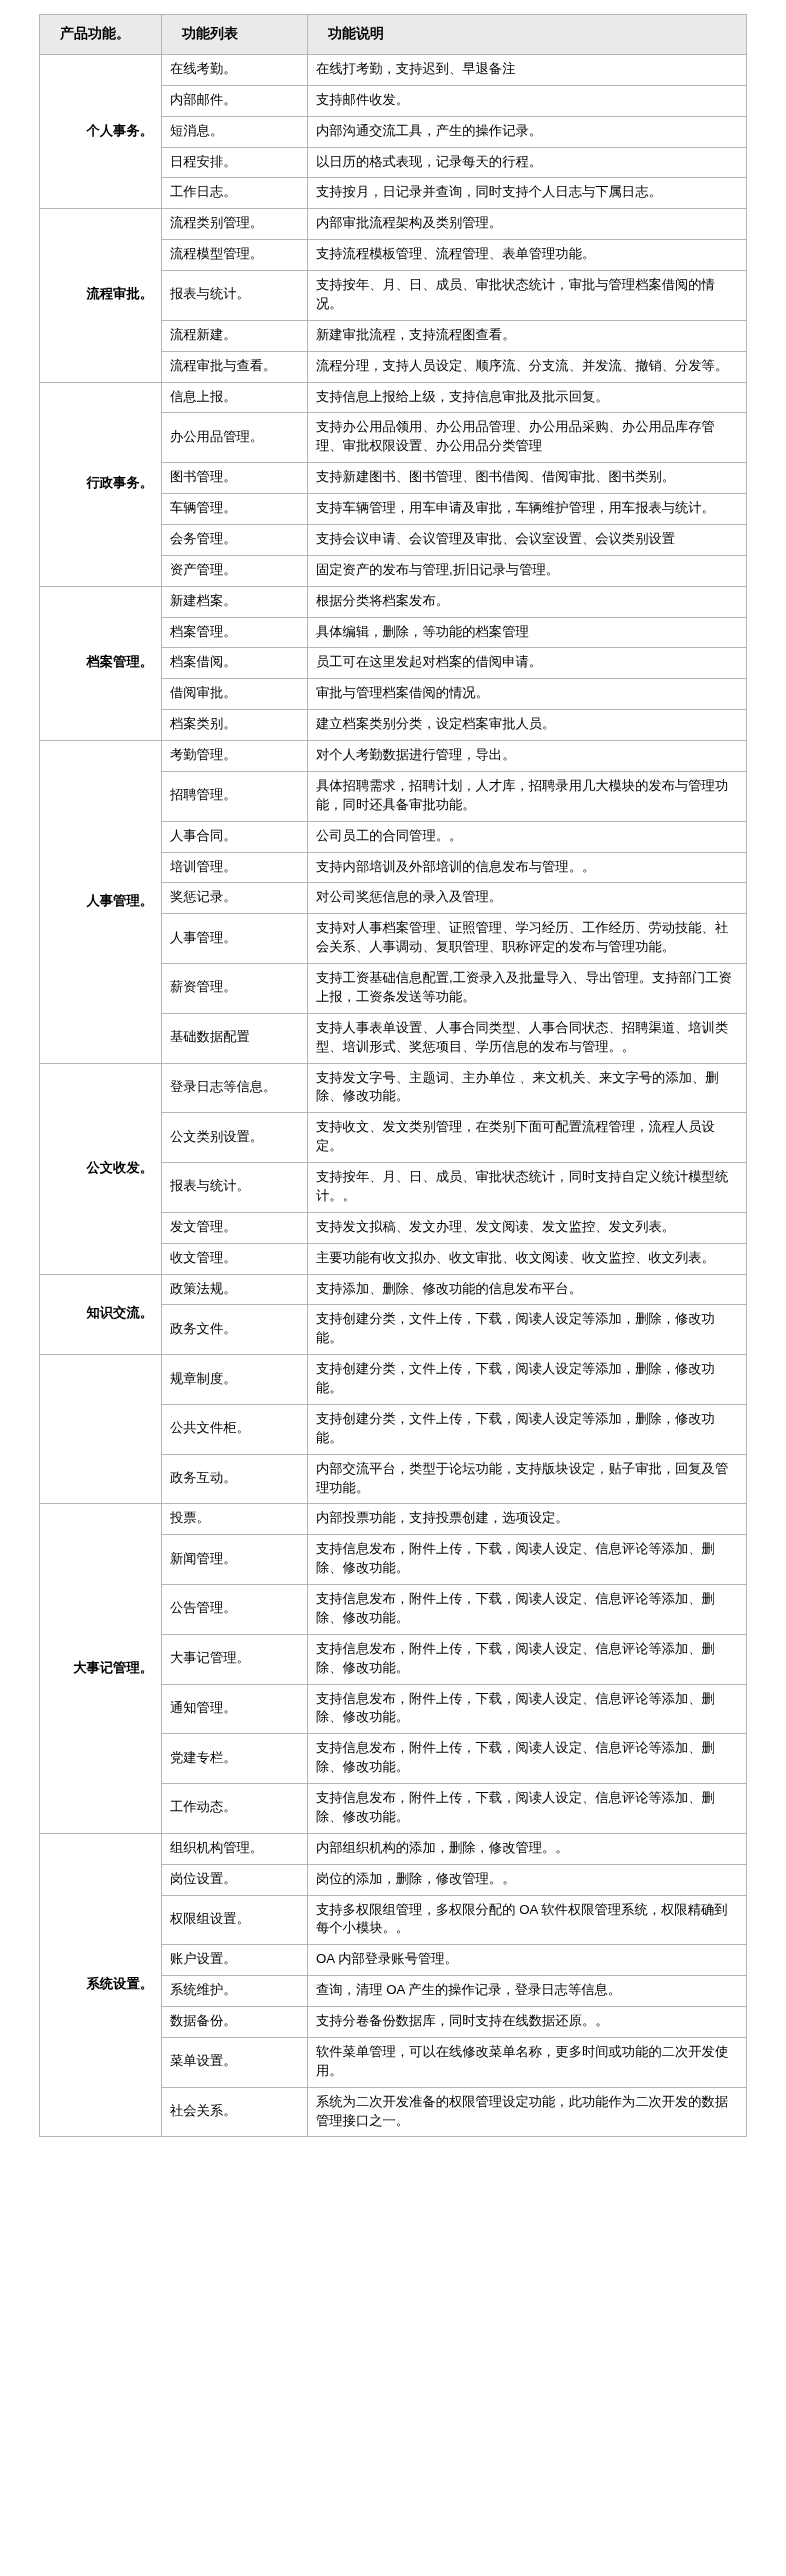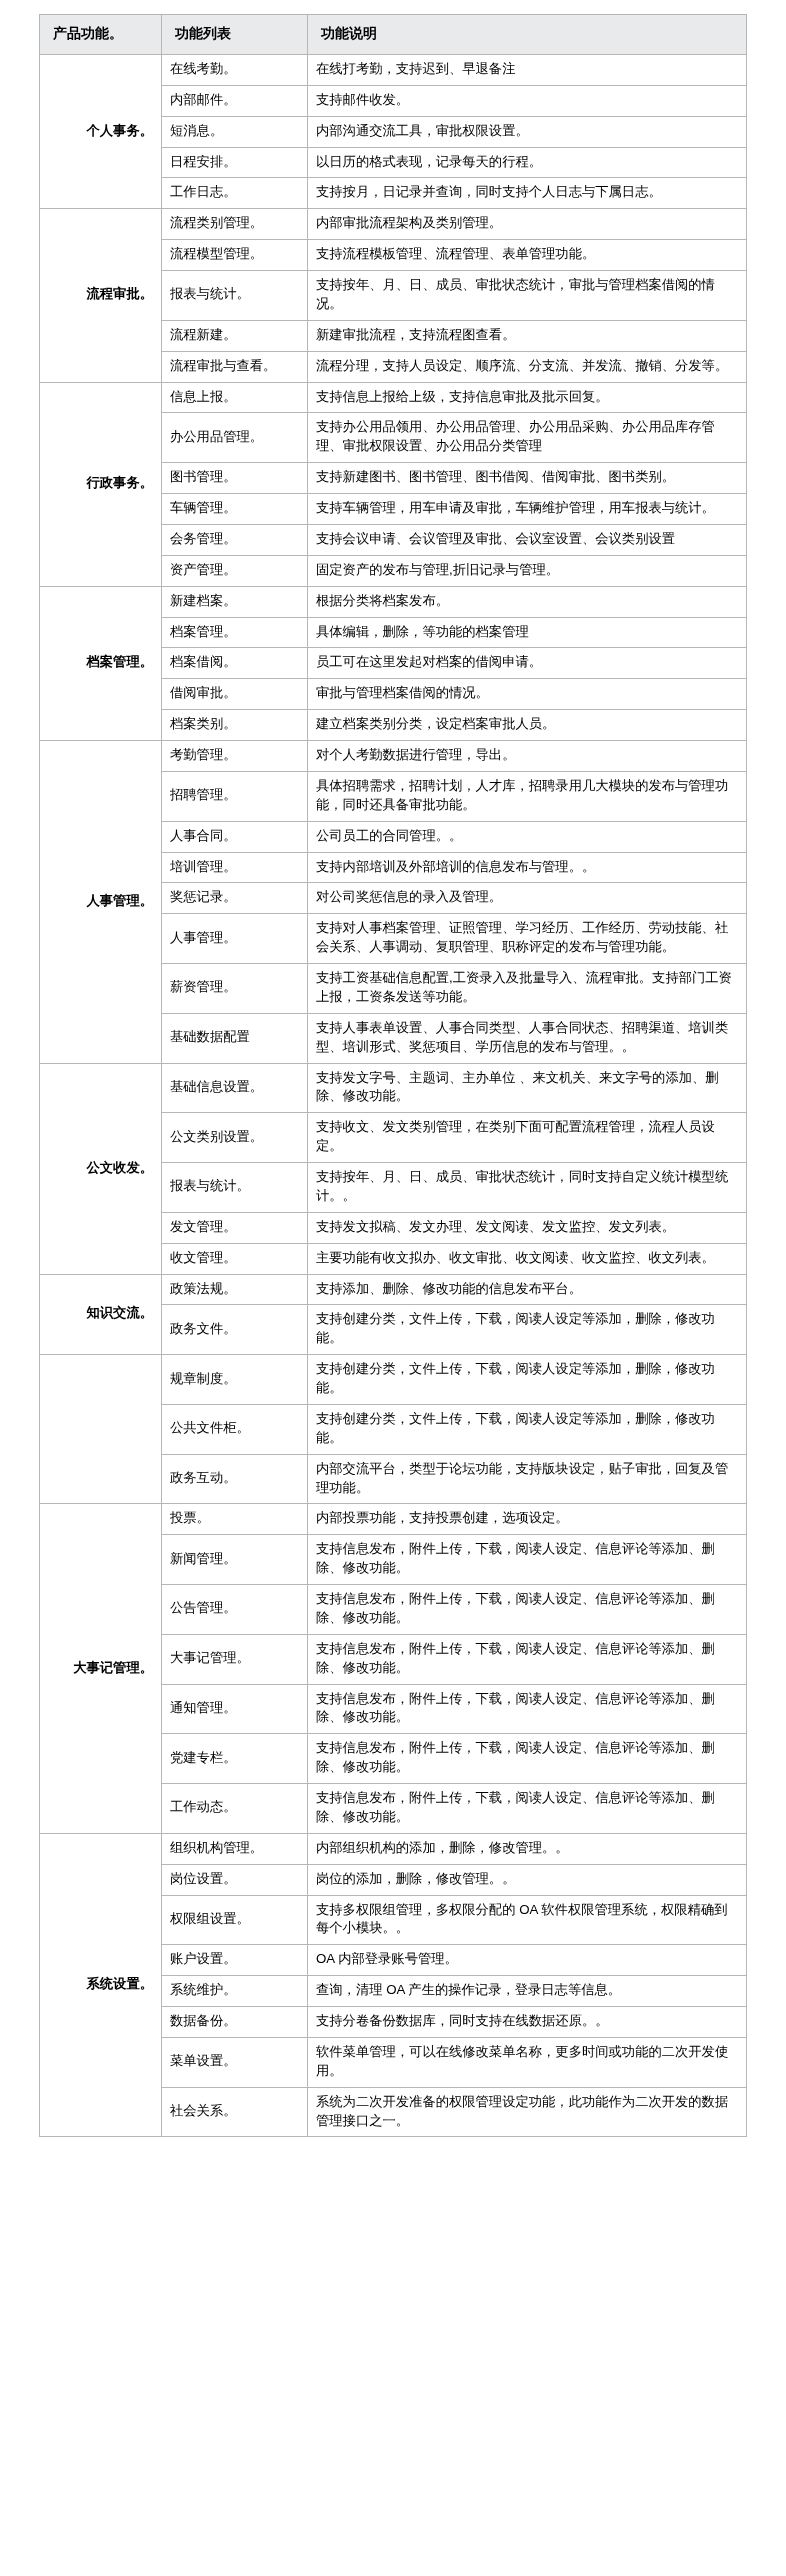--- a/index.html
+++ b/index.html
@@ -35,21 +35,21 @@
     font-size: 13.3px;
     line-height: 1.42;
     padding: 5px 8px 6px 8px;
     box-sizing: border-box;
     word-break: break-all;
   }
   table.feature-table thead th {
     background: #e9eaec;
     font-weight: bold;
     text-align: left;
-    padding: 9px 8px 10px 13px;
+    padding: 9px 8px 10px 20px;
     font-size: 14px;
   }
   td.group-cell {
     background: #ffffff;
     font-weight: bold;
     text-align: right;
     font-size: 14px;
     padding: 6px 4px;
   }
   td.mid-cell {
@@ -87,21 +87,21 @@
           </td>
           <td class="mid-cell">在线考勤。</td>
           <td class="desc-cell">在线打考勤，支持迟到、早退备注</td>
         </tr>
         <tr>
           <td class="mid-cell">内部邮件。</td>
           <td class="desc-cell">支持邮件收发。</td>
         </tr>
         <tr>
           <td class="mid-cell">短消息。</td>
-          <td class="desc-cell">内部沟通交流工具，审批权限设置。</td>
+          <td class="desc-cell">内部沟通交流工具，产生的操作记录。</td>
         </tr>
         <tr>
           <td class="mid-cell">日程安排。</td>
           <td class="desc-cell">以日历的格式表现，记录每天的行程。</td>
         </tr>
         <tr>
           <td class="mid-cell">工作日志。</td>
           <td class="desc-cell">支持按月，日记录并查询，同时支持个人日志与下属日志。</td>
         </tr>
         <tr>
@@ -199,31 +199,31 @@
         <tr>
           <td class="mid-cell">奖惩记录。</td>
           <td class="desc-cell">对公司奖惩信息的录入及管理。</td>
         </tr>
         <tr>
           <td class="mid-cell">人事管理。</td>
           <td class="desc-cell">支持对人事档案管理、证照管理、学习经历、工作经历、劳动技能、社会关系、人事调动、复职管理、职称评定的发布与管理功能。</td>
         </tr>
         <tr>
           <td class="mid-cell">薪资管理。</td>
-          <td class="desc-cell">支持工资基础信息配置,工资录入及批量导入、流程审批。支持部门工资上报，工资条发送等功能。</td>
+          <td class="desc-cell">支持工资基础信息配置,工资录入及批量导入、导出管理。支持部门工资上报，工资条发送等功能。</td>
         </tr>
         <tr>
           <td class="mid-cell">基础数据配置</td>
           <td class="desc-cell">支持人事表单设置、人事合同类型、人事合同状态、招聘渠道、培训类型、培训形式、奖惩项目、学历信息的发布与管理。。</td>
         </tr>
         <tr>
           <td class="group-cell" rowspan="5">
             <span class="group-label">公文收发。</span>
           </td>
-          <td class="mid-cell">基础信息设置。</td>
+          <td class="mid-cell">登录日志等信息。</td>
           <td class="desc-cell">支持发文字号、主题词、主办单位 、来文机关、来文字号的添加、删除、修改功能。</td>
         </tr>
         <tr>
           <td class="mid-cell">公文类别设置。</td>
           <td class="desc-cell">支持收文、发文类别管理，在类别下面可配置流程管理，流程人员设定。</td>
         </tr>
         <tr>
           <td class="mid-cell">报表与统计。</td>
           <td class="desc-cell">支持按年、月、日、成员、审批状态统计，同时支持自定义统计模型统计。。</td>
         </tr>

